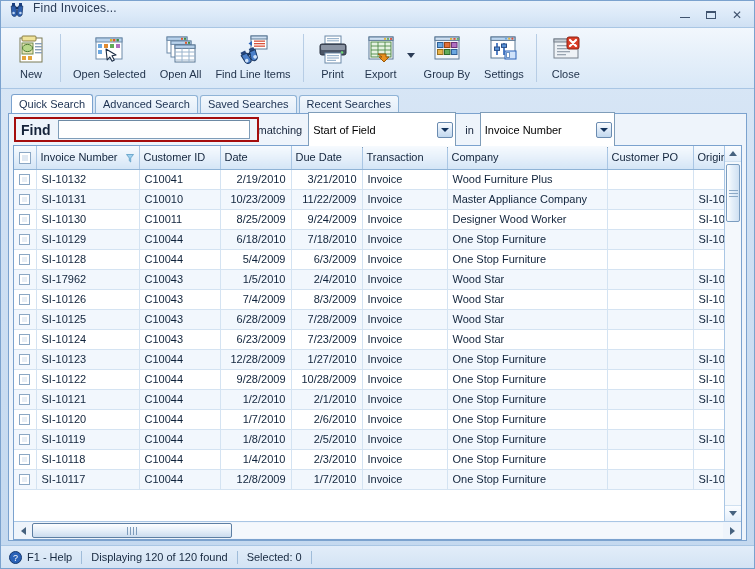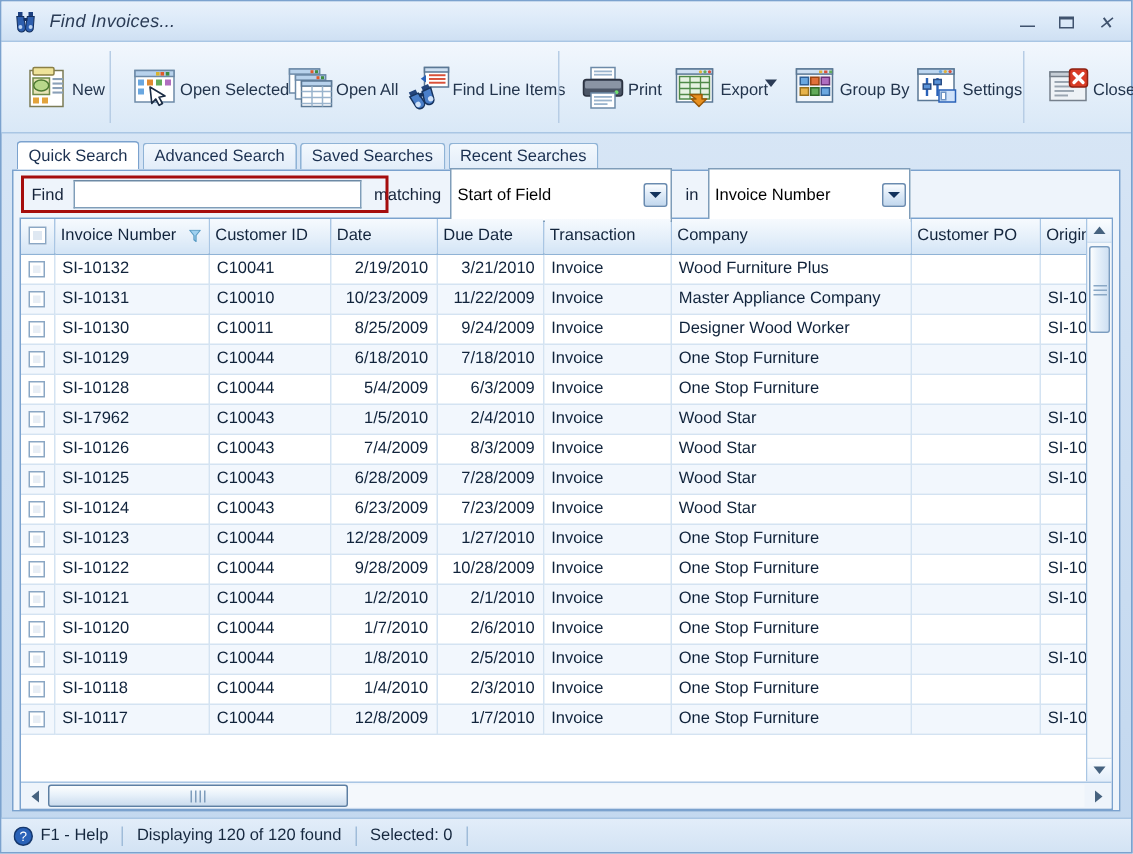--- a/index.html
+++ b/index.html
@@ -16,47 +16,46 @@
   #window {
     position:absolute; left:0; top:0; width:755px; height:569px;
     background:linear-gradient(180deg,#dce9f7 0%,#cfe0f3 40%,#c3d8ef 100%);
     border:1px solid #7ba2ce;
     display:flex; flex-direction:column;
   }
 
   
   #titlebar {
     height:27px; flex:0 0 27px;
-    display:flex; align-items:center;
+    display:flex; 
     background:linear-gradient(180deg,#e8f1fb 0%,#dbe9f8 55%,#cfe0f3 100%);
     border-bottom:1px solid #a9c6e4;
     padding-left:7px;
     position:relative;
-    font-style:italic;
   }
   #title-icon { width:18px; height:16px; flex:0 0 18px; margin-right:7px; }
   #title-text { font-size:12px; color:#2b3c56; letter-spacing:.2px; }
   .wbtns { position:absolute; right:4px; top:0; height:27px; display:flex; align-items:center; }
   .wbtn {
     width:26px; height:20px; display:flex; align-items:center; justify-content:center;
     color:#40536e; font-size:12px; line-height:1;
   }
   .wbtn .glyph-min { display:block; width:10px; height:1px; background:#40536e; margin-top:6px; }
   .wbtn .glyph-max { display:block; width:10px; height:8px; border:1px solid #40536e; border-top-width:2px; }
 
   
   #toolbar {
     height:61px; flex:0 0 61px;
     display:flex; align-items:flex-start;
     background:linear-gradient(180deg,#f2f7fd 0%,#e6f0fa 45%,#d9e8f7 100%);
     border-bottom:1px solid #a9c6e4;
     padding:3px 0 0 6px;
   }
   .tbtn {
-    display:flex; flex-direction:row; align-items:center; justify-content:flex-start;
+    display:flex; flex-direction:column; align-items:center; justify-content:flex-start;
     padding:2px 6px 0 6px; min-width:34px; height:54px;
     border:1px solid transparent; border-radius:3px;
   }
   .tbtn .ico { width:34px; height:32px; display:block; }
   .tbtn .lbl { font-size:11px; color:#23354d; margin-top:2px; white-space:nowrap; }
   .tsep { width:1px; height:48px; margin:3px 5px 0 5px; background:#b7cde5; }
   .tdrop {
     width:12px; height:54px; display:flex; align-items:center; justify-content:center;
     padding-top:0;
   }
@@ -89,21 +88,21 @@
     display:flex; flex-direction:column;
     position:relative;
   }
 
   
   #findrow { height:31px; flex:0 0 31px; display:flex; align-items:center; padding:0 6px; position:relative; }
   #find-highlight {
     position:absolute; left:5px; top:3px; width:245px; height:25px;
     border:2px solid #a50d0d; pointer-events:none; z-index:5;
   }
-  #find-label { font-size:11px; color:#15233a; margin:0 7px 0 6px; }
+  #find-label { font-size:14px; color:#15233a; margin:0 7px 0 6px;font-weight:bold; }
   #find-input {
     width:192px; height:19px; border:1px solid #7f9db9; background:#fff;
     font-family:"Liberation Sans", sans-serif; font-size:11px;
     padding:0 3px; color:#000; outline:none;
     border-top-color:#6d8aa5;
   }
   #matching-label { font-size:11px; color:#15233a; margin:0 6px 0 8px; }
   #in-label { font-size:11px; color:#15233a; margin:0 6px 0 9px; }
   .combo {
     height:36px; border:1px solid #7f9db9; background:#fff;

